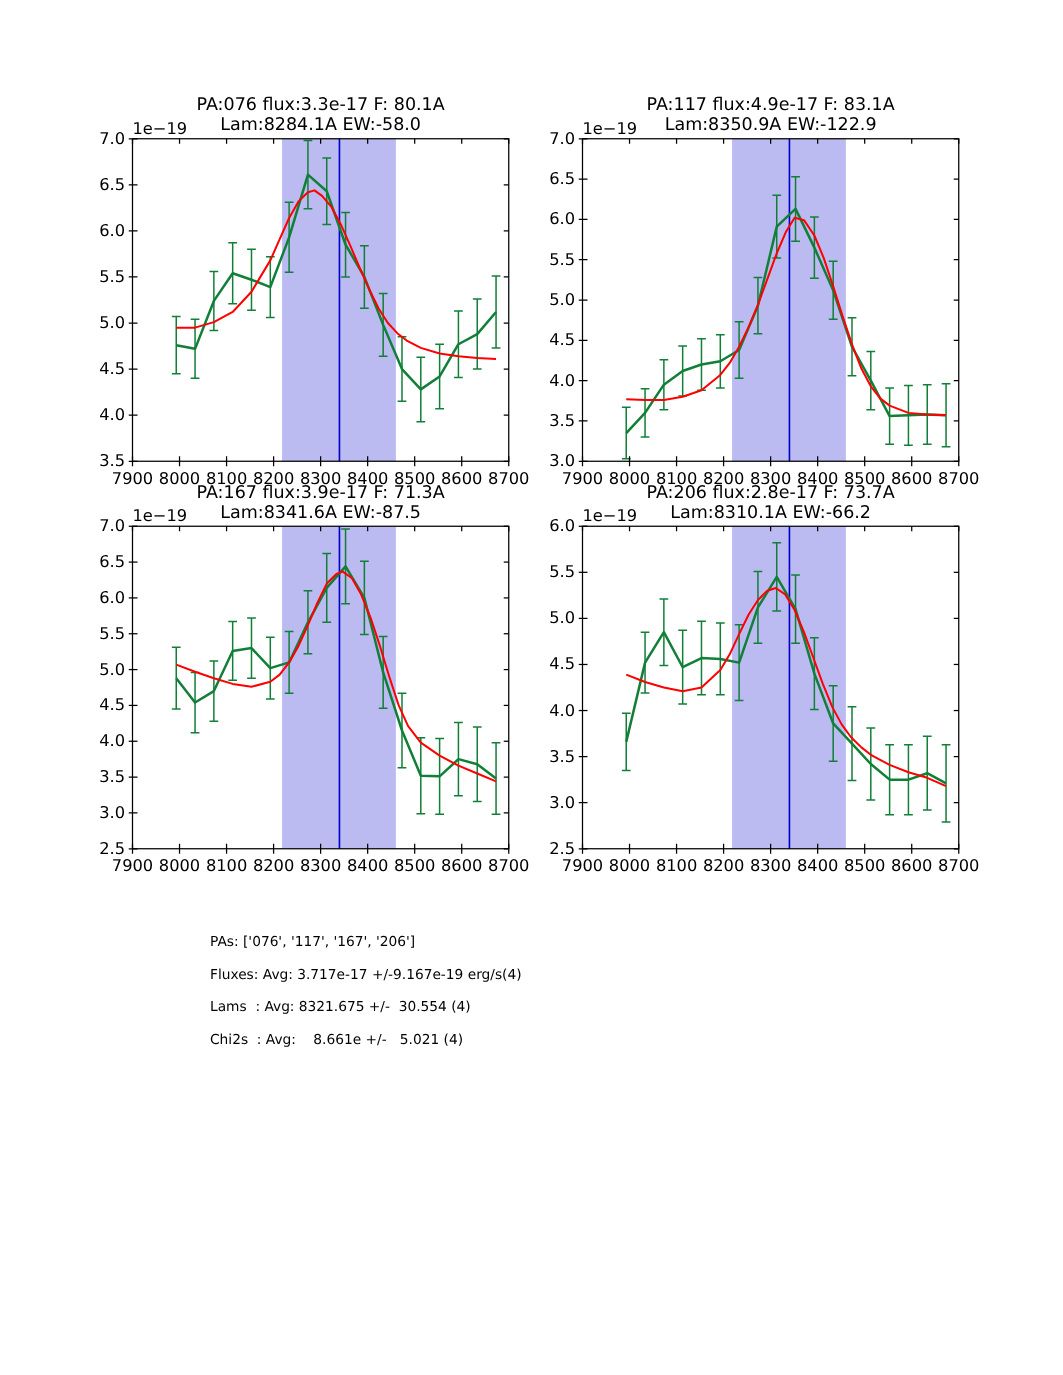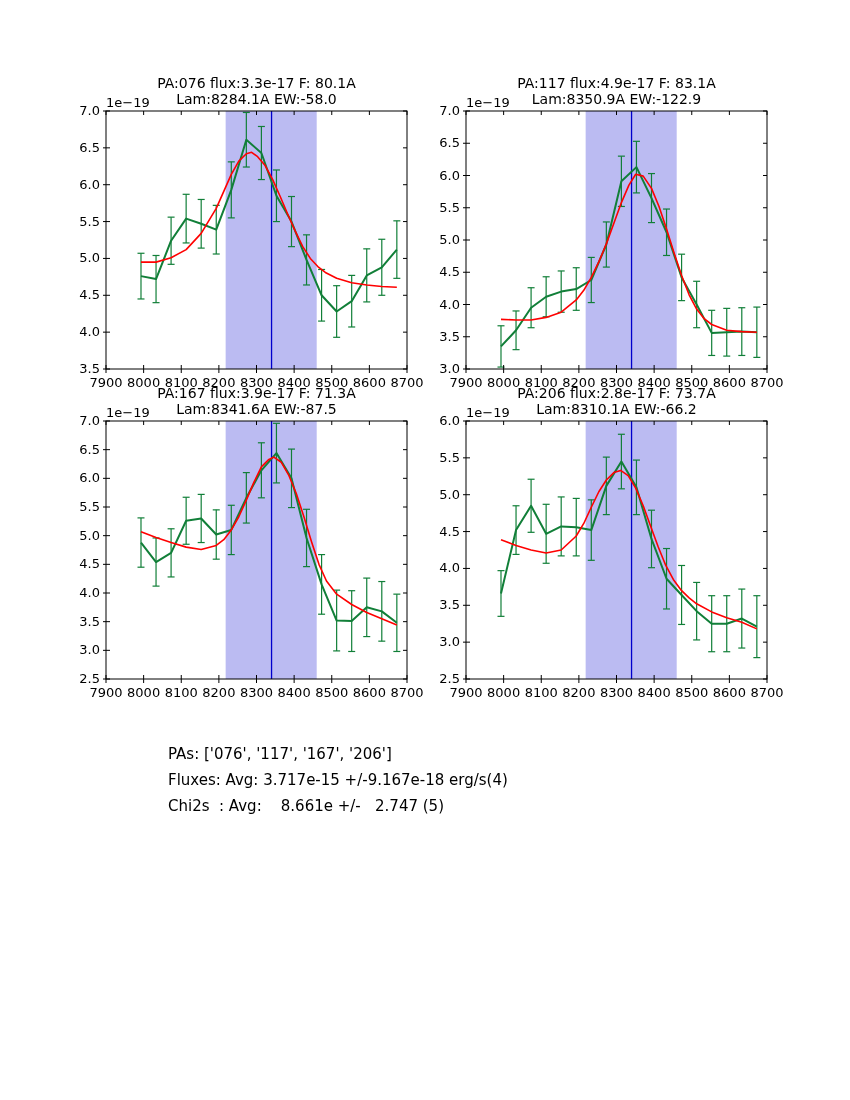--- a/index.html
+++ b/index.html
@@ -4,21 +4,21 @@
 <style>
   html,body{margin:0;padding:0;background:#ffffff;}
   body{width:850px;height:1100px;font-family:"DejaVu Sans",sans-serif;}
   .page{position:relative;width:850px;height:1100px;background:#ffffff;overflow:hidden;}
   .panel{position:absolute;width:368px;height:330px;}
   #panel-0{left:60px;top:65px;}
   #panel-1{left:420px;top:65px;}
   #panel-2{left:60px;top:375px;}
   #panel-3{left:420px;top:375px;}
   .summary{position:absolute;left:168px;top:741px;color:#000;}
-  .sline{font-size:15px;line-height:26px;white-space:pre;}
+  .sline{font-size:11px;line-height:26px;white-space:pre;}
   svg text{fill:#000000;}
 </style>
 </head>
 <body>
 
 <div class="page">
   <svg id="panel-0" class="panel">
       <rect x="165.6475" y="46" width="91.05249999999998" height="258" fill="#bbbbf2"></rect>
       <line x1="211.55" x2="211.55" y1="46" y2="304" stroke="#0000cc" stroke-width="1.3"></line>
       <clipPath id="clip0">
@@ -511,16 +511,17 @@
       <line x1="43" x2="50" y1="46" y2="46" stroke="#000000"></line>
       <line x1="343" x2="347" y1="46" y2="46" stroke="#000000"></line>
       <text x="40" y="50" text-anchor="end" font-size="13">6.0</text>
       <text x="196.5" y="23" text-anchor="middle" font-size="14">PA:206 flux:2.8e-17 F: 73.7A</text>
       <text x="196.5" y="39" text-anchor="middle" font-size="14">Lam:8310.1A EW:-66.2</text>
       <text x="46" y="42" font-size="13">1e−19</text>
     </svg>
 
   <div class="summary">
     <div class="sline">PAs: ['076', '117', '167', '206']</div>
-    <div class="sline">Fluxes: Avg: 3.717e-15 +/-9.167e-18 erg/s(4)</div>
-    <div class="sline">Chi2s  : Avg:    8.661e +/-   2.747 (5)</div>
+    <div class="sline">Fluxes: Avg: 3.717e-17 +/-9.167e-19 erg/s(4)</div>
+    <div class="sline">Lams  : Avg: 8321.675 +/-  30.554 (4)</div>
+    <div class="sline">Chi2s  : Avg:    8.661e +/-   5.021 (4)</div>
   </div>
 </div>
 
 </body></html>

